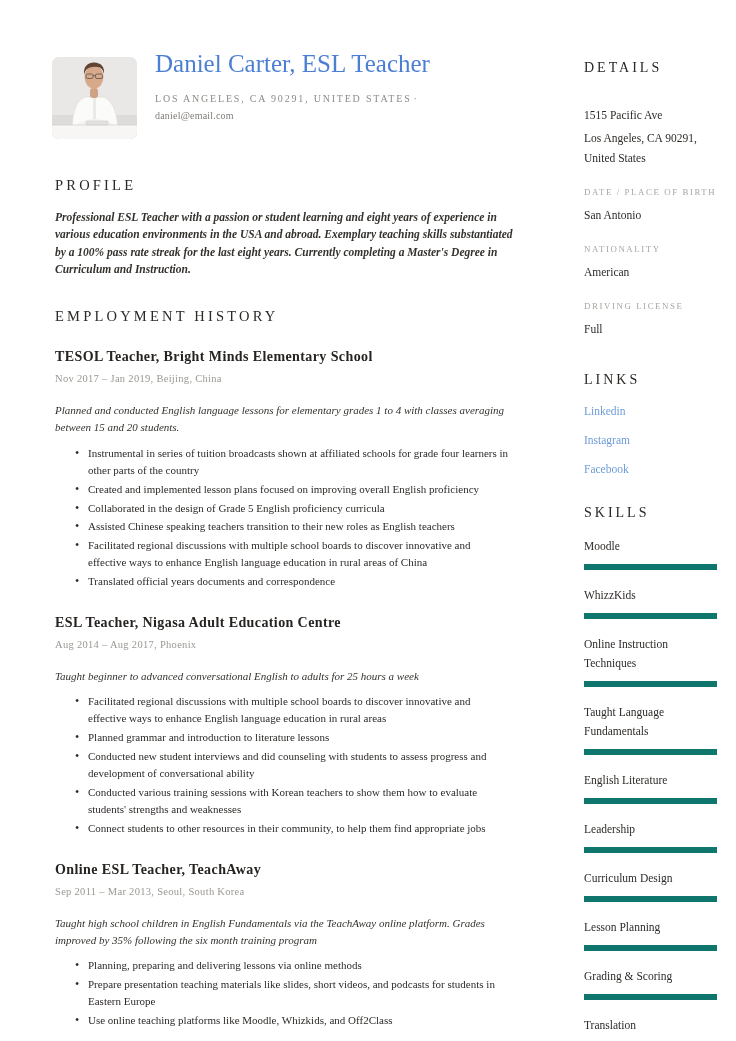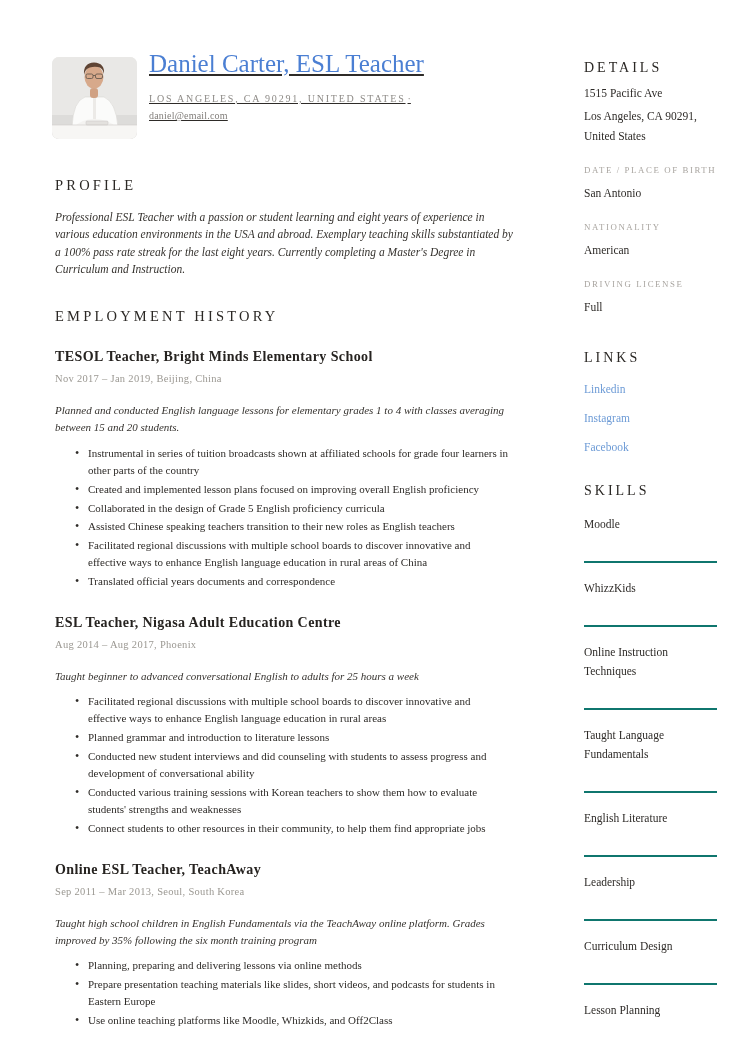--- a/index.html
+++ b/index.html
@@ -8,34 +8,34 @@
     position:relative; width:736px; height:1041px; background:#ffffff;
     font-family:"Liberation Serif", serif; color:#2e2b28; overflow:hidden;
   }
 
   
   .photo {
     position:absolute; left:52px; top:57px; width:85px; height:82px;
     border-radius:7px; overflow:hidden; background:#e9e8e6;
   }
   .photo svg { display:block; width:100%; height:100%; }
-  .header-text { position:absolute; left:149px; top:50px; width:375px;text-decoration:underline; }
+  .header-text { position:absolute; left:155px; top:50px; width:375px; }
   .name { font-size:25px; line-height:1.15; color:#4b7fd3; font-weight:400; }
   .contact { margin-top:11px; width:290px; font-size:10px; line-height:1.75; color:#8d8a86; }
   .contact .caps { letter-spacing:1.8px; }
   .contact .sep { color:#8d8a86; padding:0 2px; }
   .contact .email { letter-spacing:0.2px; color:#807d79; }
 
   
   .main { position:absolute; left:55px; top:177px; width:458px; }
   .section-heading {
     font-size:14.5px; font-weight:500; letter-spacing:3.2px; color:#2b2825;
   }
   .profile-text {
-    margin-top:15px; font-style:italic; font-size:11.5px; line-height:17.3px; color:#35322e;
+    margin-top:15px; font-style:italic; font-size:11.5px; line-height:17.3px; color:#35322e;font-weight:bold;
   }
   .employment-heading { margin-top:30px; }
   .job { margin-top:0; }
   .job-title {
     margin-top:24px; font-size:14px; font-weight:700; letter-spacing:0.4px; color:#262320;
   }
   .job-dates { margin-top:8px; font-size:10.5px; color:#9b9892; letter-spacing:0.3px; }
   .job-summary { margin-top:18px; font-style:italic; font-size:11px; line-height:17.3px; color:#35322e; }
   .job-bullets { margin-top:8px; list-style:none; }
   .job-bullets li {
@@ -46,27 +46,27 @@
     content:"\2022"; position:absolute; left:20px; top:0; color:#2e2b28; font-size:12px;
   }
 
   
   .sidebar { position:absolute; left:584px; top:60px; width:133px; }
   .sb-heading { font-size:14px; font-weight:500; letter-spacing:3px; color:#2b2825; }
   .sb-value { font-size:11.5px; line-height:20px; color:#2e2b28; }
   .sb-label {
     font-size:8.8px; letter-spacing:1.6px; color:#a9a5a0; margin-top:19px;
   }
-  .details .addr1 { margin-top:7px; }
+  .details .addr1 { margin-top:29px; }
   .details .addr2 { margin-top:3px; line-height:20px; }
   .details .sb-label + .sb-value { margin-top:8px; }
   .links-section { margin-top:33px; }
   .link-item { display:block; margin-top:17px; font-size:11.5px; color:#6d9bd6; text-decoration:none; cursor:pointer; }
   .skills-section { margin-top:30px; }
-  .skill-item { margin-top:16px; padding-bottom:27px; border-bottom:2px solid #0f766e;font-family:Liberation Serif, serif; }
+  .skill-item { margin-top:16px; padding-bottom:8px; border-bottom:6px solid #0f766e;font-family:Liberation Serif, serif; }
   .skill-item .sb-value { line-height:19px; }
 </style>
 </head>
 <body>
 
 <div class="page">
 
   <div class="photo">
     <svg viewBox="0 0 85 82">
       <rect x="0" y="0" width="85" height="82" fill="#e9e8e6"></rect>

